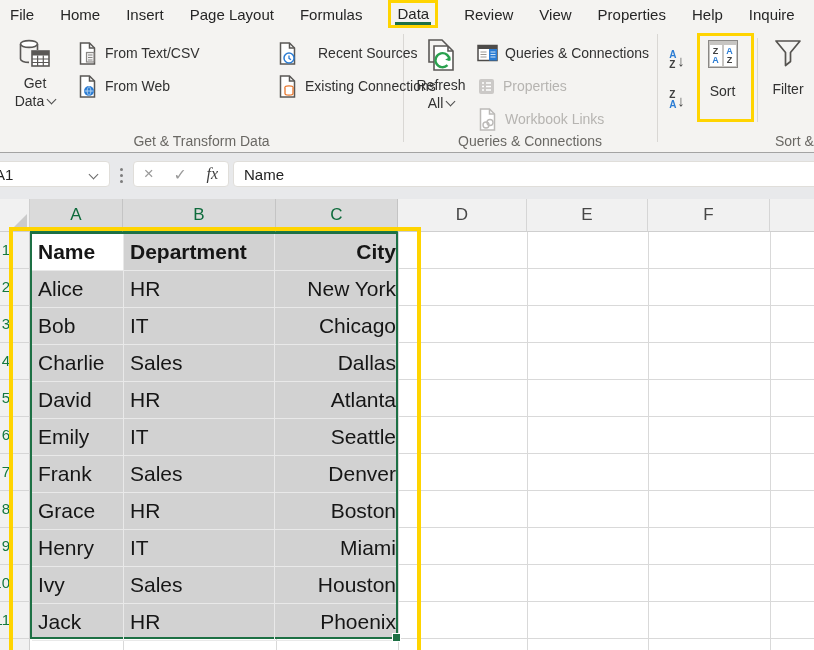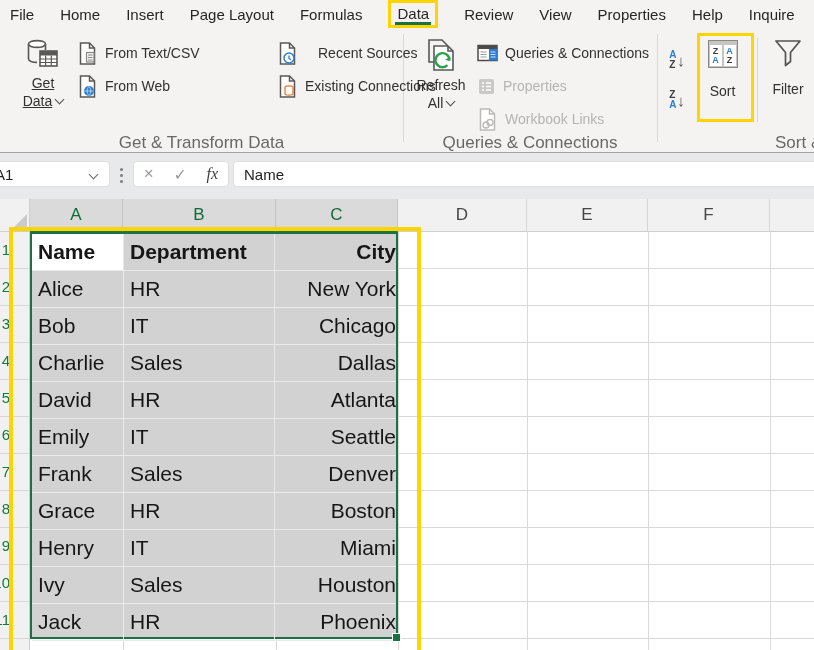--- a/index.html
+++ b/index.html
@@ -12,21 +12,21 @@
            font-size:15px;color:#262626;}
   .menu-item{white-space:nowrap;cursor:default;}
   .menu-item.active{position:relative;border:3px solid #ffd400;padding:0px 6px 2px 6px;height:20px;
                     display:flex;align-items:center;font-weight:400;}
   .menu-item.active::after{content:"";position:absolute;left:4px;right:4px;bottom:0;height:3px;background:#1d7044;}
 
   
   .ribbon{position:absolute;left:0;top:28px;width:100%;height:124px;background:#f4f3f1;
           border-bottom:1px solid #dddbd8;font-size:14px;color:#313131;}
   .vsep{position:absolute;top:6px;height:108px;width:1px;background:#d9d7d4;}
-  .group-label{position:absolute;top:105px;height:16px;font-size:17px;color:#6a6864;text-align:center;white-space:nowrap;}
+  .group-label{position:absolute;top:105px;height:16px;font-size:14px;color:#6a6864;text-align:center;white-space:nowrap;}
   .large-btn{position:absolute;top:8px;display:flex;flex-direction:column;align-items:center;cursor:pointer;}
   .large-btn .lbl{font-size:14px;line-height:18px;color:#313131;text-align:center;white-space:nowrap;}
   .small-btn{position:absolute;display:flex;align-items:center;gap:7px;height:26px;cursor:pointer;white-space:nowrap;text-align:right;}
   .small-btn .lbl{font-size:14px;color:#313131;}
   .small-btn.disabled .lbl{color:#b6b4b1;}
   .chev{display:inline-block;width:6px;height:6px;border-right:1.4px solid #4d4d4d;border-bottom:1.4px solid #4d4d4d;
         transform:rotate(45deg);margin-left:4px;vertical-align:3px;}
   .sort-highlight{position:absolute;left:697px;top:5px;width:51px;height:83px;border:3px solid #ffd400;}
   .az-btn{position:absolute;width:32px;height:32px;display:flex;align-items:center;justify-content:center;cursor:pointer;}
   .az-stack{display:flex;flex-direction:column;font-weight:bold;font-size:10px;line-height:10px;font-family:"Liberation Sans",sans-serif;}
@@ -97,21 +97,21 @@
     <span class="menu-item">Properties</span>
     <span class="menu-item">Help</span>
     <span class="menu-item">Inquire</span>
   </div>
 
   <div class="ribbon">
     <div class="vsep" style="left:403px;"></div>
     <div class="vsep" style="left:657px;"></div>
     <div class="vsep" style="left:757px;top:10px;height:84px;"></div>
 
-    <div class="large-btn" style="left:14px;width:58px;text-decoration:underline;">
+    <div class="large-btn" style="left:6px;width:58px;">
       <svg class="ic" width="38" height="38" viewBox="0 0 38 38">
         <ellipse cx="13" cy="8" rx="8.5" ry="3.4" fill="#fff" stroke="#5a5856" stroke-width="1.6"></ellipse>
         <path d="M4.5 8 v15 c0 1.9 3.8 3.4 8.5 3.4" fill="none" stroke="#5a5856" stroke-width="1.6"></path>
         <path d="M21.5 8 v6" fill="none" stroke="#5a5856" stroke-width="1.6"></path>
         <rect x="16" y="15" width="17" height="15" fill="#fff" stroke="#5a5856" stroke-width="1.6"></rect>
         <rect x="16" y="15" width="17" height="4.5" fill="#5a5856"></rect>
         <path d="M21.6 19.5 V30 M27.3 19.5 V30 M16 23 h17 M16 26.5 h17" stroke="#5a5856" stroke-width="1.2" fill="none"></path>
       </svg>
       <span class="lbl">Get</span>
       <span class="lbl"><span>Data</span><i class="chev"></i></span>

